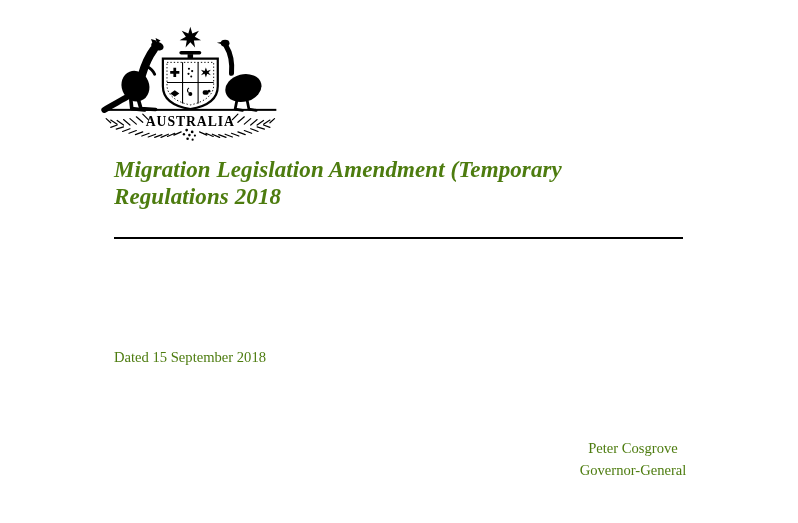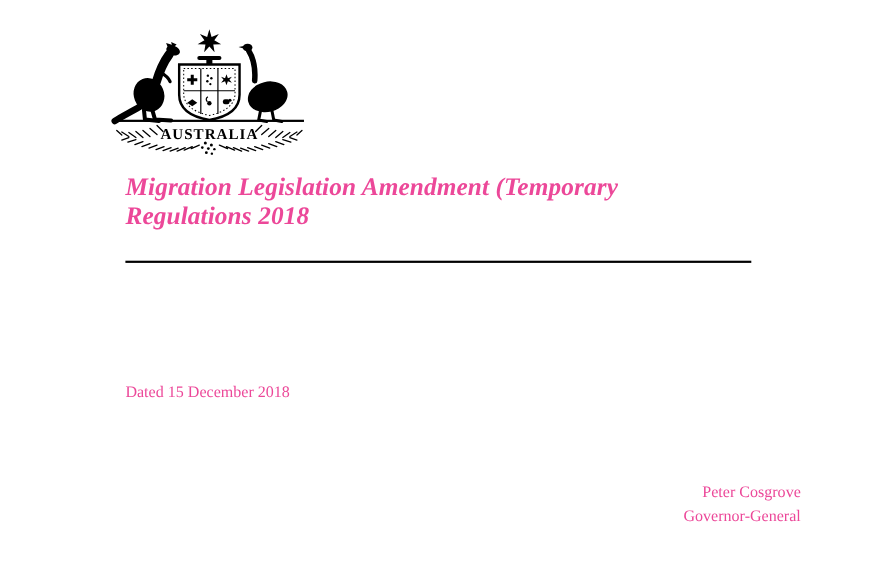--- a/index.html
+++ b/index.html
@@ -1,20 +1,20 @@
 <!DOCTYPE html>
 <html><head>
 <meta charset="utf-8">
 <style>
   html,body { margin:0; padding:0; background:#fff; }
   .page {
     position:relative;
     width:798px; height:523px;
     background:#ffffff;
-    color:#ec4899;
+    color:#4d7c0f;
     font-family:"Liberation Serif","DejaVu Serif",serif;
     overflow:hidden;
   }
   .arms {
     position:absolute; left:97px; top:22px;
     width:183px; height:121px;
   }
   .arms svg { width:100%; height:100%; display:block; }
   .doc-title {
     position:absolute; left:114px; top:156px; width:600px;
@@ -33,21 +33,21 @@
     font-size:14.6px; line-height:20px;
     text-align:justify;
   }
   .dated {
     position:absolute; left:114px; top:347px; width:400px;
     font-size:14.6px; line-height:20px;
   }
   .signature {
     position:absolute; left:538px; top:438px; width:190px;
     font-size:14.6px; line-height:21.5px;
-    text-align:right;
+    text-align:center;
   }
   .sig-line { display:block; }
 </style>
 </head>
 <body>
 
 <div class="page">
 
   <div class="arms">
     <svg viewBox="0 0 200 132" xmlns="http://www.w3.org/2000/svg">
@@ -123,20 +123,20 @@
     </svg>
   </div>
 
   <h1 class="doc-title" style="margin:0;">
     <span class="t-line">Migration Legislation Amendment (Temporary</span>
     <span class="t-line">Regulations 2018</span>
   </h1>
   <div class="title-rule"></div>
 
 
-  <p class="dated" style="margin:0;">Dated 15 December 2018</p>
+  <p class="dated" style="margin:0;">Dated 15 September 2018</p>
 
   <div class="signature">
     <span class="sig-line">Peter Cosgrove</span>
     <span class="sig-line">Governor-General</span>
   </div>
 
 </div>
 
 </body></html>

